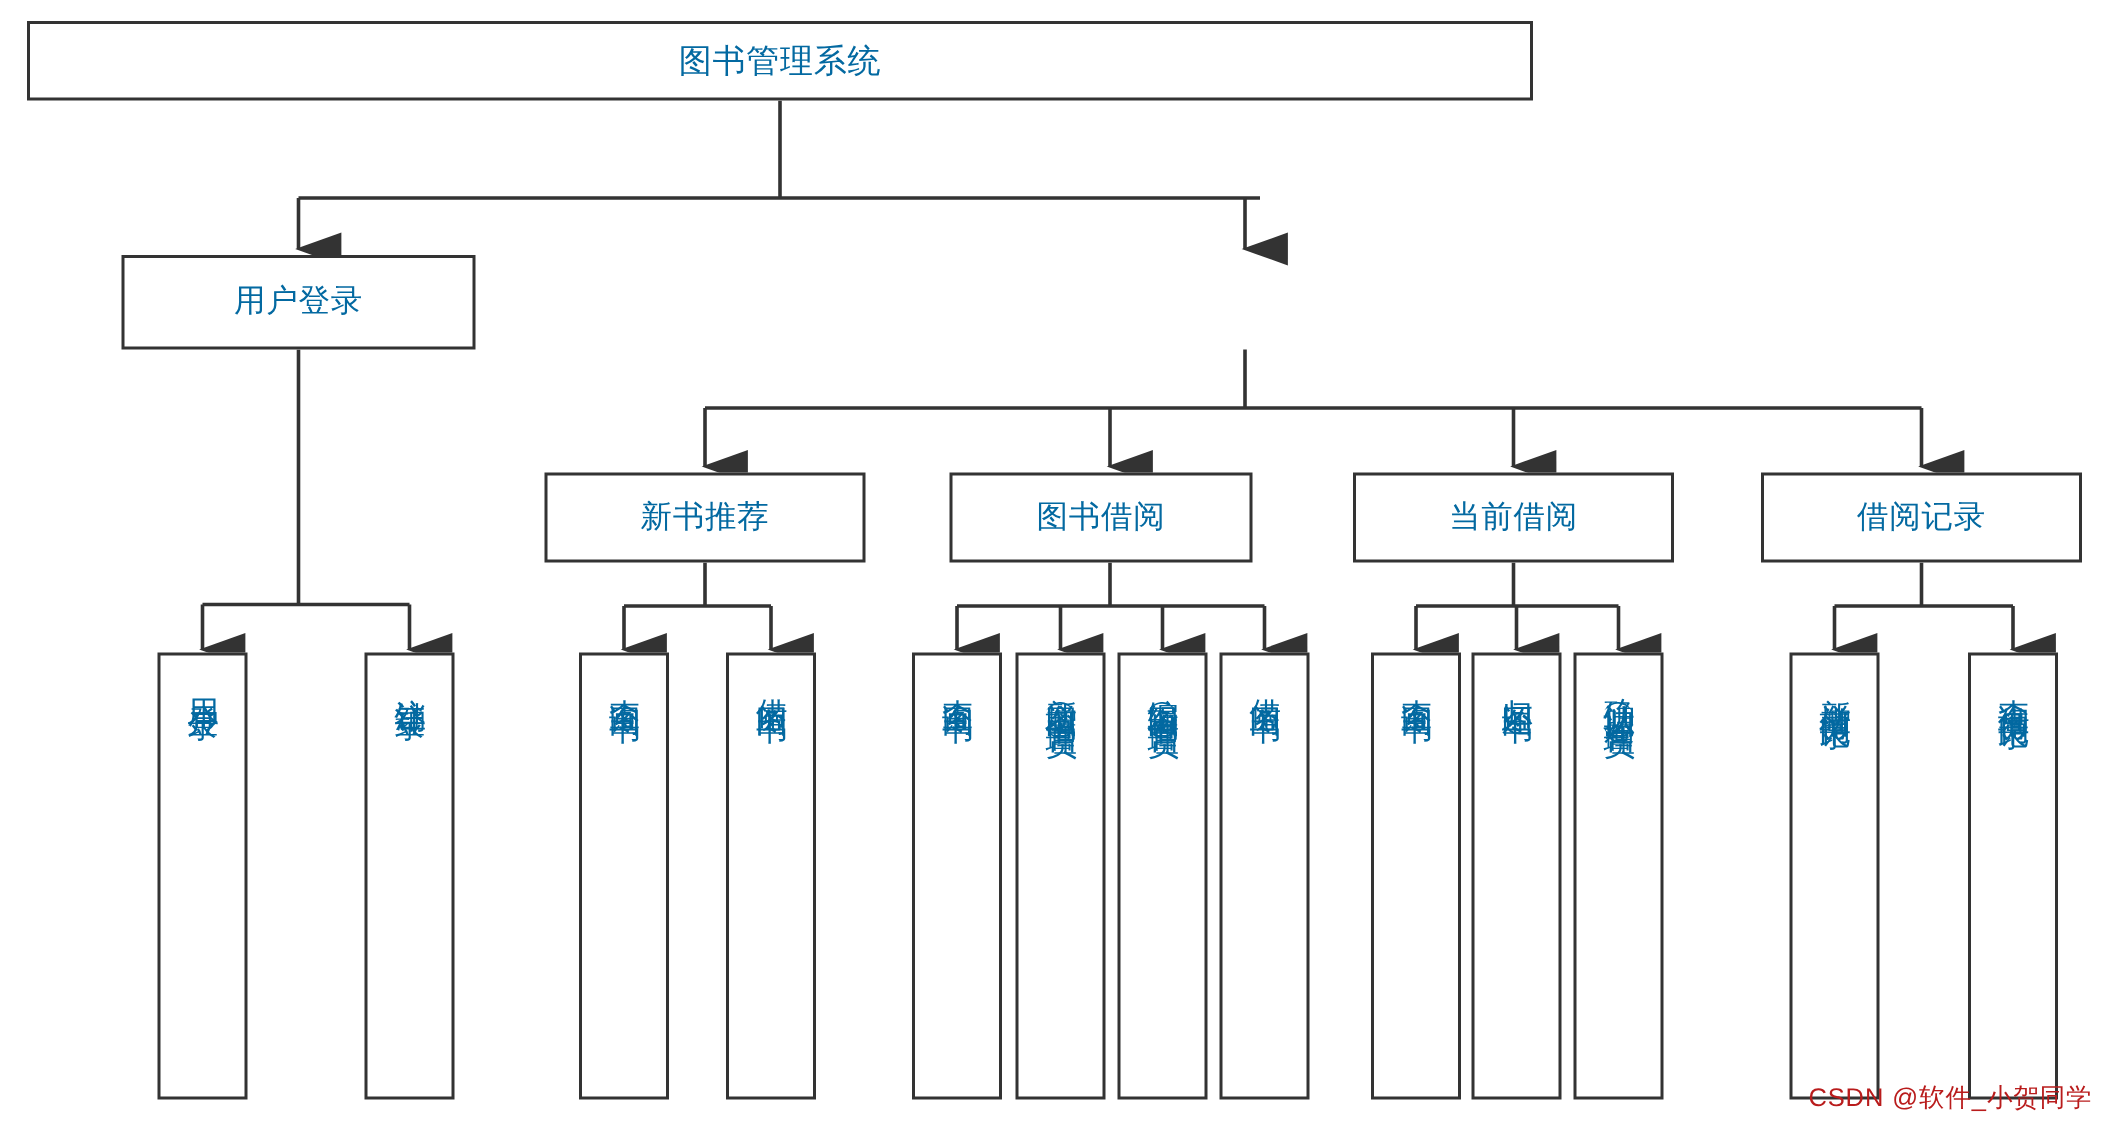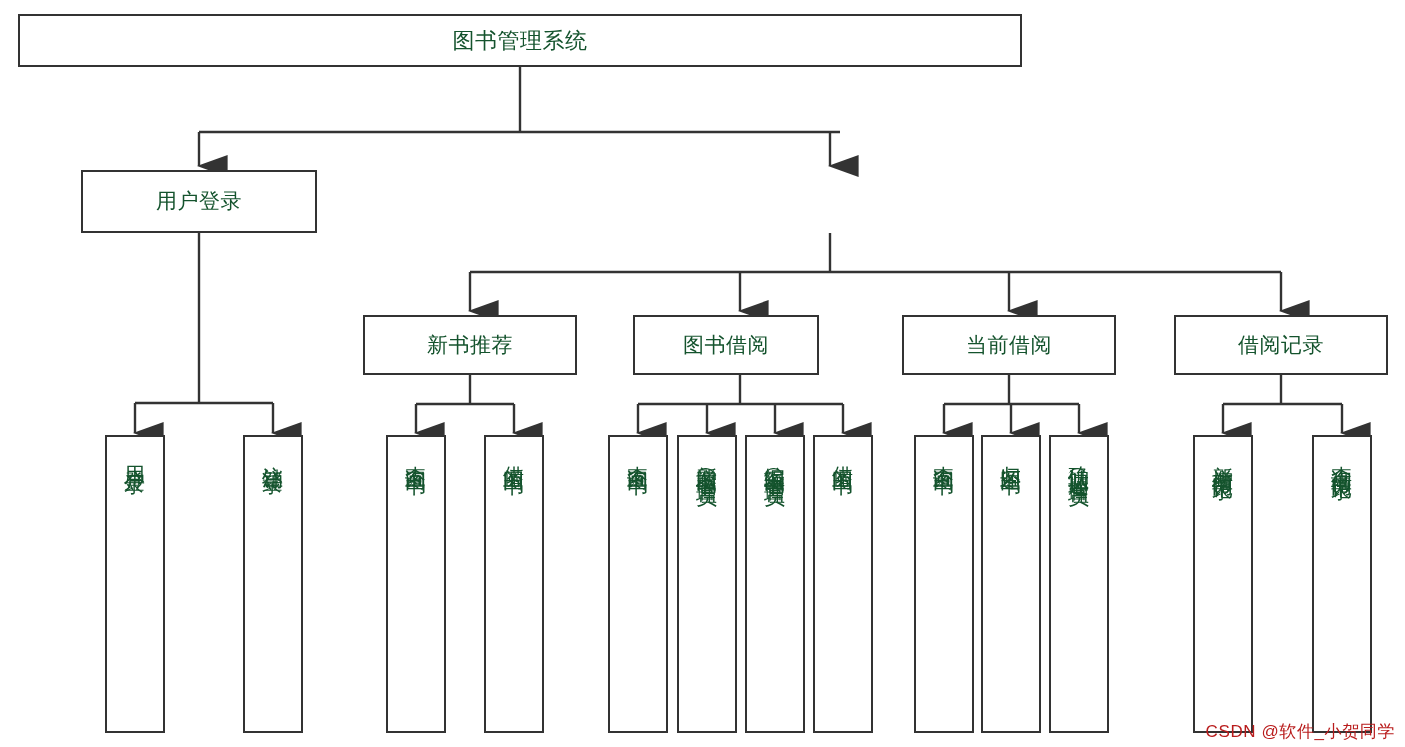--- a/index.html
+++ b/index.html
@@ -32,21 +32,21 @@
     background: #ffffff;
     border: 2.2px solid #333333;
     display: flex;
     align-items: center;
     justify-content: center;
     text-align: center;
   }
   .node .lbl {
     font-size: 21px;
     line-height: 1.15;
-    color: #14532d;
+    color: #0369a1;
     letter-spacing: 0.5px;
     white-space: nowrap;
   }
   .node.vertical {
     align-items: flex-start;
     padding-top: 12px;
   }
   .node.vertical .lbl {
     writing-mode: vertical-rl;
     text-orientation: upright;
@@ -127,21 +127,21 @@
     <span class="lbl">图书管理系统</span>
   </div>
 
   <div class="node" style="left:81px; top:170px; width:236px; height:63px;">
     <span class="lbl">用户登录</span>
   </div>
 
   <div class="node" style="left:363px; top:315px; width:214px; height:60px;">
     <span class="lbl">新书推荐</span>
   </div>
-  <div class="node" style="left:633px; top:315px; width:186px; height:60px;">
+  <div class="node" style="left:633px; top:315px; width:202px; height:60px;">
     <span class="lbl">图书借阅</span>
   </div>
   <div class="node" style="left:902px; top:315px; width:214px; height:60px;">
     <span class="lbl">当前借阅</span>
   </div>
   <div class="node" style="left:1174px; top:315px; width:214px; height:60px;">
     <span class="lbl">借阅记录</span>
   </div>
 
   <div class="node vertical" style="left:105px; top:435px; width:60px; height:298px;">

